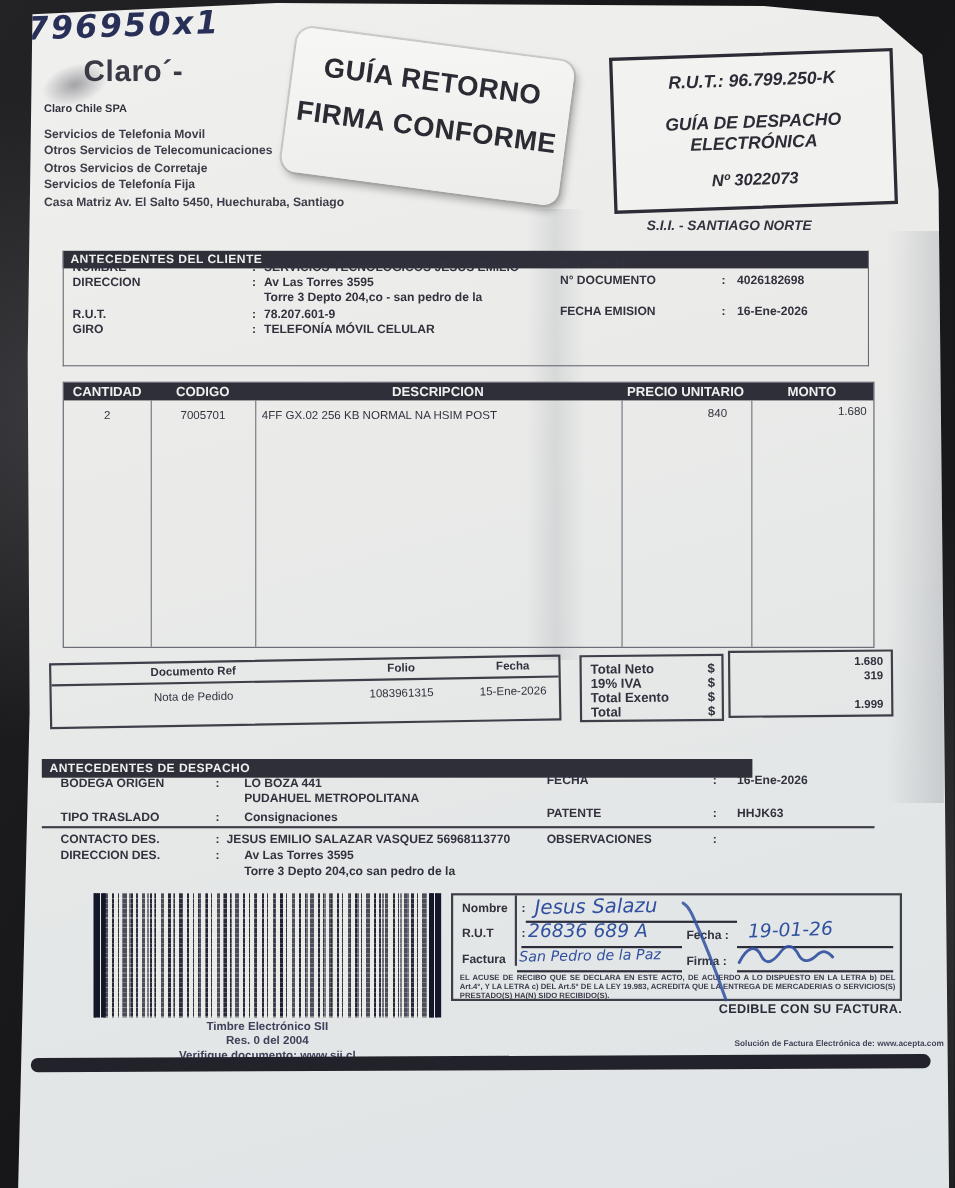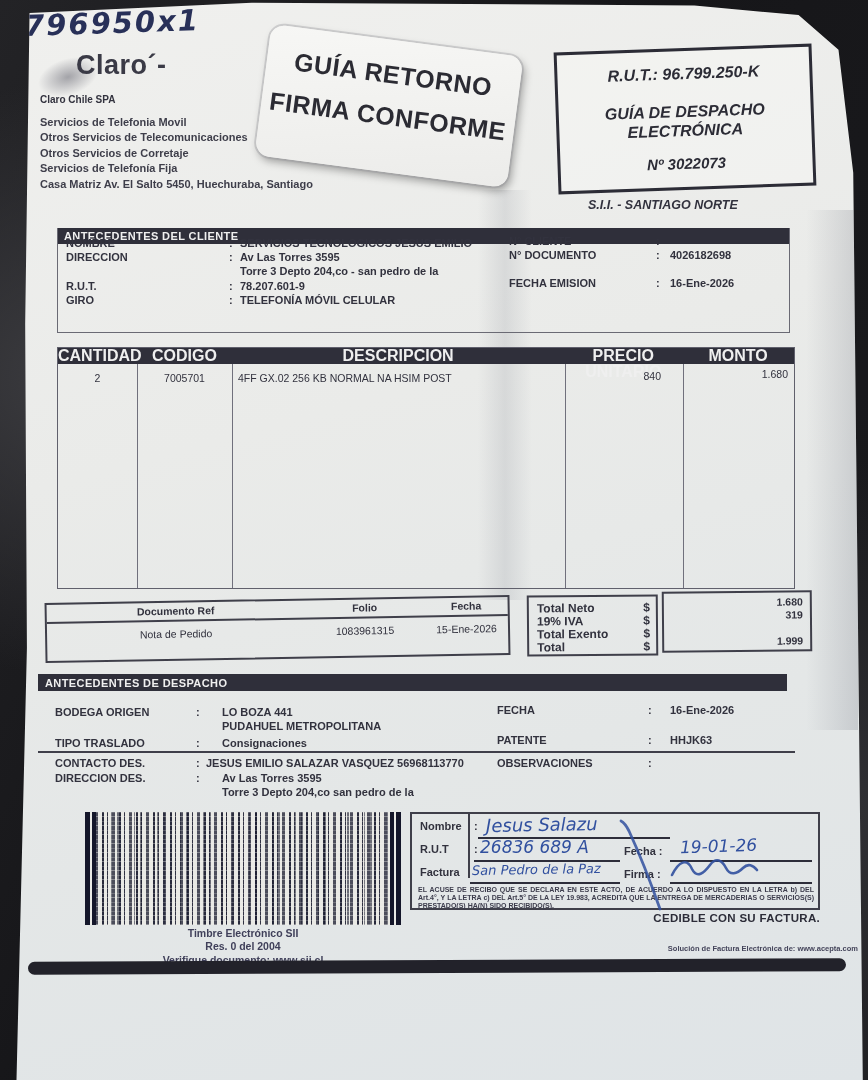--- a/index.html
+++ b/index.html
@@ -43,21 +43,21 @@
   }
   .rutbox .rut{position:absolute;left:0;right:0;top:14px;font-size:16px;font-weight:bold;font-style:italic;}
   .rutbox .t1{position:absolute;left:0;right:0;top:52px;font-size:16px;font-weight:bold;font-style:italic;}
   .rutbox .t2{position:absolute;left:0;right:0;top:71px;font-size:16px;font-weight:bold;font-style:italic;}
   .rutbox .num{position:absolute;left:0;right:0;top:104px;font-size:15px;font-weight:bold;font-style:italic;}
   
   .clientbox{left:57px;top:228px;width:733px;height:105px;border:1px solid #6a6a74;border-top:none;box-sizing:border-box;}
   
   .itable{left:57px;top:347px;width:738px;height:242px;border:1px solid #60606c;box-sizing:border-box;}
   .itable .head{display:flex;height:16px;background:#2f2f3a;}
-  .itable .head div{color:#efefef;font-size:16px;font-weight:bold;text-align:center;line-height:16px;}
+  .itable .head div{color:#efefef;font-size:12px;font-weight:bold;text-align:center;line-height:16px;}
   .itable .body{position:relative;height:224px;}
   .vline{position:absolute;top:0;bottom:0;width:1px;background:#70707c;}
   
   .reftable{left:45px;top:599px;width:465px;height:60px;border:2px solid #3f3f4a;box-sizing:border-box;transform:rotate(-1deg);}
   .reftable .head{display:flex;height:17px;border-bottom:2px solid #3f3f4a;}
   .reftable .head div{font-size:10.5px;font-weight:bold;color:#32323e;text-align:center;line-height:16px;}
   .reftable .row{display:flex;height:20px;margin-top:6px;}
   .reftable .row div{font-size:10.5px;color:#32323e;text-align:center;}
   
   .totL{left:527px;top:595px;width:131px;height:61px;border:2px solid #3f3f4a;box-sizing:border-box;transform:rotate(-.5deg);}
@@ -211,21 +211,21 @@
         <span>$</span>
       </div>
     </div>
     <div class="abs totR">
       <span class="v" style="top:3px;">1.680</span>
       <span class="v" style="top:16px;">319</span>
       <span class="v" style="top:29px;"></span>
       <span class="v" style="top:42px;">1.999</span>
     </div>
 
-    <div class="abs bar" style="left:38px;top:674px;width:749px;height:17px;text-align:right;">
+    <div class="abs bar" style="left:38px;top:690px;width:646px;height:17px;text-align:right;">
       <span>ANTECEDENTES DE DESPACHO</span>
     </div>
 
     <span class="abs lbl" style="left:55px;top:706px;">BODEGA ORIGEN</span>
     <span class="abs lbl" style="left:196px;top:706px;">:</span>
     <span class="abs val" style="left:222px;top:706px;">LO BOZA 441</span>
     <span class="abs val" style="left:222px;top:720px;">PUDAHUEL   METROPOLITANA</span>
 
     <span class="abs lbl" style="left:55px;top:737px;">TIPO TRASLADO</span>
     <span class="abs lbl" style="left:196px;top:737px;">:</span>

